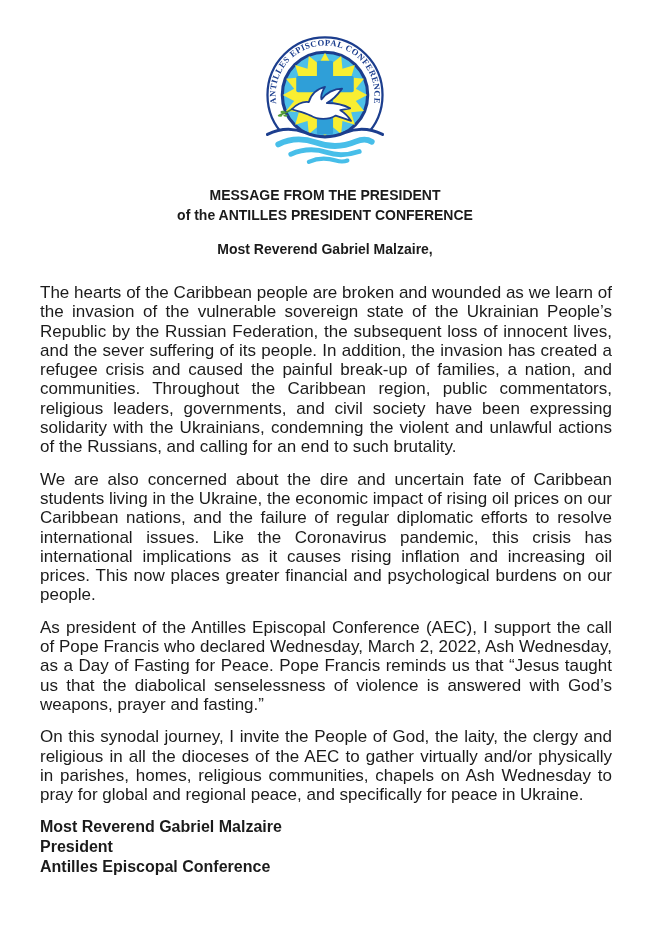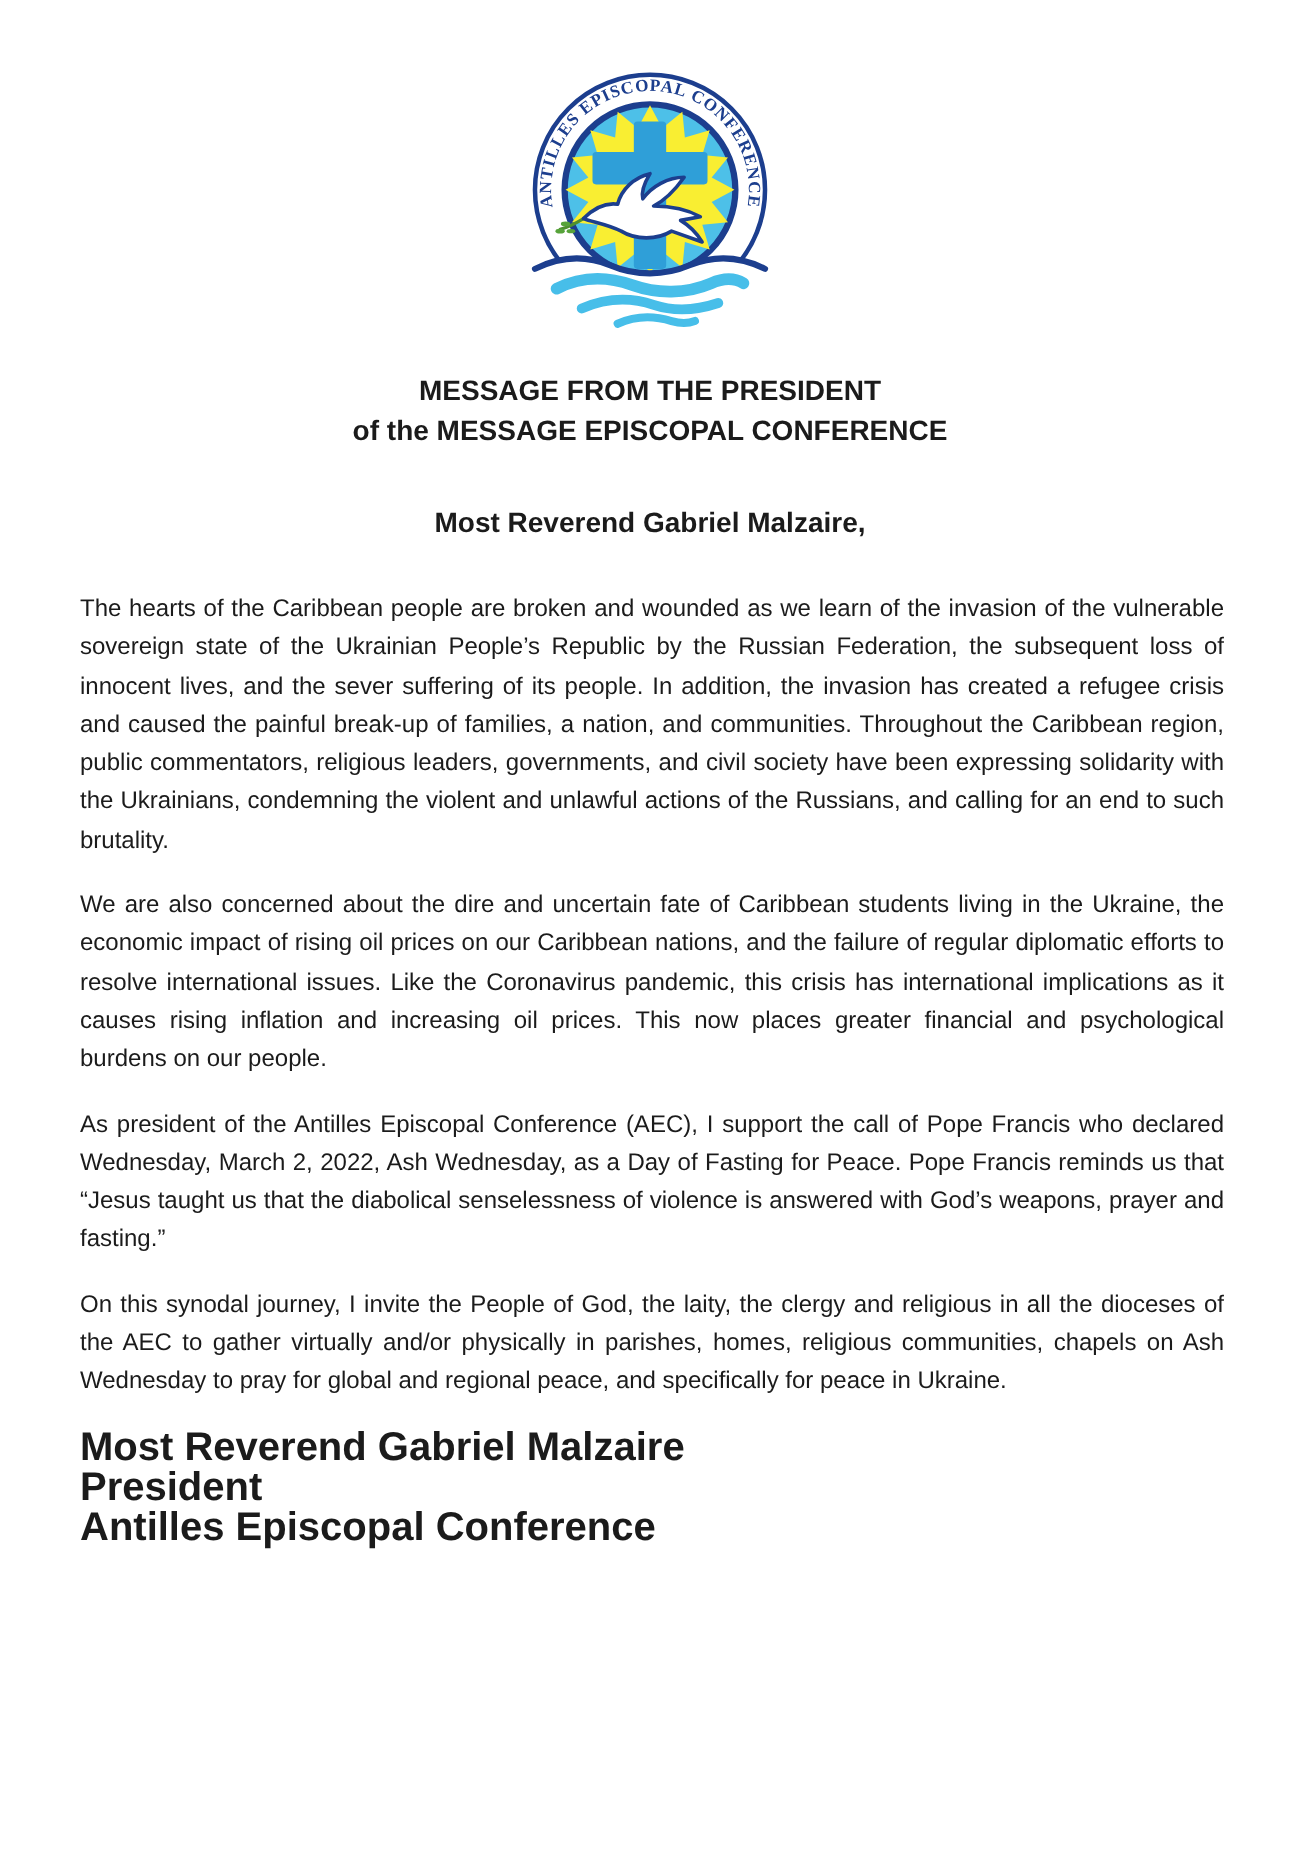--- a/index.html
+++ b/index.html
@@ -27,40 +27,40 @@
     fill: #1c3e8e;
   }
   .title-block {
     margin-top: 20px;
     text-align: center;
     font-weight: bold;
     font-size: 14px;
     line-height: 20px;
   }
   .subtitle-block {
-    margin-top: 26px;
+    margin-top: 14px;
     text-align: center;
     font-weight: bold;
     font-size: 14px;
     line-height: 20px;
   }
   .body-block {
     margin: 24px 38px 0 40px;
   }
   .body-block p {
     margin: 0 0 13px 0;
-    font-size: 12px;
+    font-size: 17px;
     line-height: 19.3px;
     text-align: justify;
     color: #1b1b1b;
   }
   .signature-block {
     margin: 12px 38px 0 40px;
     font-weight: bold;
-    font-size: 20px;
+    font-size: 16px;
     line-height: 20px;
   }
 </style>
 </head>
 <body>
 
 <div class="page">
 
   <div class="logo-wrap">
     <svg width="180" height="133" viewBox="0 0 200 148">
@@ -94,21 +94,21 @@
         <path d="M 36 114 C 51 106.5 64.5 106.5 78 112 C 92 118 108 118 122 112 C 135.5 106.5 149 106.5 164 114" fill="none" stroke="#1c3e8e" stroke-width="3.4" stroke-linecap="round"></path>
         <path d="M 48 125 C 62 118 76 118 90 123 C 104 128 120 128 134 122 C 141 119 147 119 152 122" fill="none" stroke="#47bee9" stroke-width="6.5" stroke-linecap="round"></path>
         <path d="M 62 136 C 76 130 90 130 102 134 C 114 138 126 137 138 133" fill="none" stroke="#47bee9" stroke-width="5.5" stroke-linecap="round"></path>
         <path d="M 82 144.5 C 92 140 102 140 112 143 C 117 144.5 121 144.5 125 143" fill="none" stroke="#47bee9" stroke-width="4.5" stroke-linecap="round"></path>
       </g>
     </svg>
   </div>
 
   <div class="title-block">
     <div>MESSAGE FROM THE PRESIDENT</div>
-    <div>of the MESSAGE EPISCOPAL CONFERENCE</div>
+    <div>of the ANTILLES PRESIDENT CONFERENCE</div>
   </div>
 
   <div class="subtitle-block">
     <div>Most Reverend Gabriel Malzaire,</div>
   </div>
 
   <div class="body-block">
     <p>The hearts of the Caribbean people are broken and wounded as we learn of the invasion of the vulnerable sovereign state of the Ukrainian People’s Republic by the Russian Federation, the subsequent loss of innocent lives, and the sever suffering of its people. In addition, the invasion has created a refugee crisis and caused the painful break-up of families, a nation, and communities. Throughout the Caribbean region, public commentators, religious leaders, governments, and civil society have been expressing solidarity with the Ukrainians, condemning the violent and unlawful actions of the Russians, and calling for an end to such brutality.</p>
     <p>We are also concerned about the dire and uncertain fate of Caribbean students living in the Ukraine, the economic impact of rising oil prices on our Caribbean nations, and the failure of regular diplomatic efforts to resolve international issues. Like the Coronavirus pandemic, this crisis has international implications as it causes rising inflation and increasing oil prices. This now places greater financial and psychological burdens on our people.</p>
     <p>As president of the Antilles Episcopal Conference (AEC), I support the call of Pope Francis who declared Wednesday, March 2, 2022, Ash Wednesday, as a Day of Fasting for Peace. Pope Francis reminds us that “Jesus taught us that the diabolical senselessness of violence is answered with God’s weapons, prayer and fasting.”</p>

